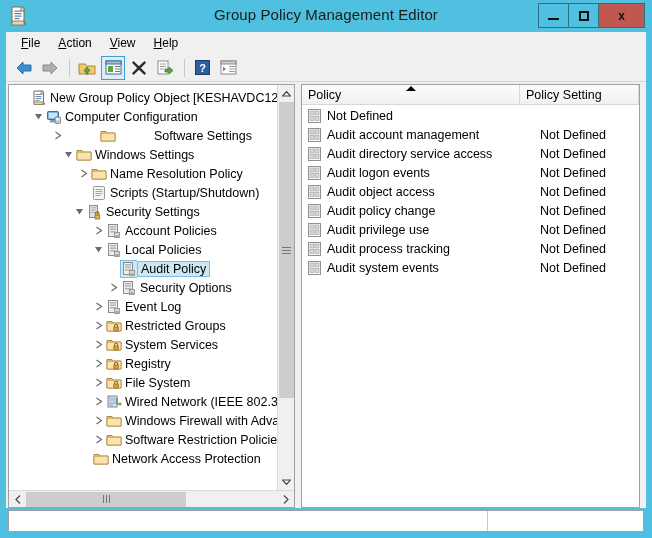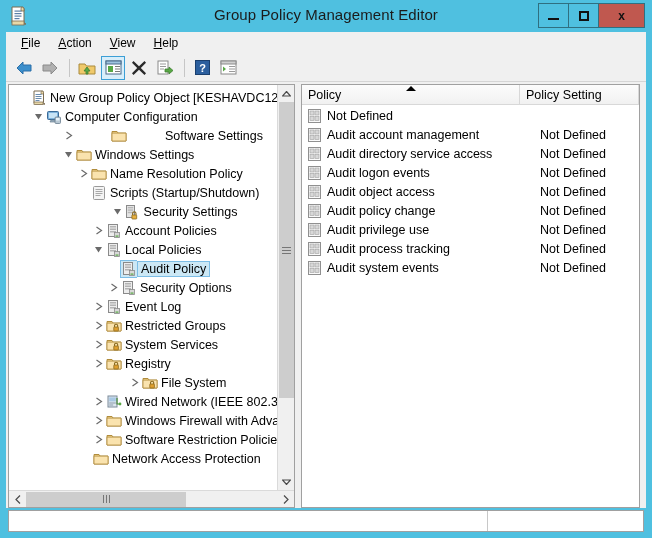--- a/index.html
+++ b/index.html
@@ -380,21 +380,21 @@
                 <svg width="16" height="16" viewBox="0 0 16 16">
                   <rect x="1.5" y="2.5" width="11" height="8" rx="1" fill="#6FA8D8" stroke="#3A6A96"></rect>
                   <rect x="2.8" y="3.8" width="8.4" height="5.4" fill="#C8E4F6"></rect>
                   <path d="M5 11 h5 l1 2 H4 z" fill="#9AB0C0" stroke="#6A7F8F" stroke-width=".7"></path>
                   <rect x="9" y="8" width="5.5" height="6.5" rx="1" fill="#B8C8D4" stroke="#6A7F8F" stroke-width=".8"></rect>
                   <rect x="10" y="9" width="3.5" height="2.5" fill="#E8F2F8"></rect>
                 </svg>
               </span>
               <span class="tlabel">Computer Configuration</span>
             </div>
-            <div class="tnode" style="padding-left: 53px; gap: 35px;">
+            <div class="tnode" style="padding-left: 42px; gap: 35px;">
               <span class="exp">
                 <svg width="9" height="9" viewBox="0 0 9 9">
                   <path d="M2.5 1 L7.5 4.5 L2.5 8" fill="none" stroke="#6A6A6A" stroke-width="1.2"></path>
                 </svg>
               </span>
               <span class="ticon">
                 <svg width="16" height="16" viewBox="0 0 16 16">
                   <path d="M1 3.5 h5 l1.2 1.6 H15 V13 H1 z" fill="#F2D28C" stroke="#B08C3C" stroke-width="1"></path>
                   <path d="M1 5.1 H15 V13 H1 z" fill="#FAE3AE" stroke="#B08C3C" stroke-width=".8"></path>
                 </svg>
@@ -434,21 +434,21 @@
               <span class="ticon">
                 <svg width="16" height="16" viewBox="0 0 16 16">
                   <rect x="2.5" y="1.5" width="11" height="13" rx="1" fill="#F4F4F4" stroke="#9A9A9A"></rect>
                   <g stroke="#A8A8A8" stroke-width="1">
                     <path d="M4.5 4.5 h7 M4.5 6.5 h7 M4.5 8.5 h7 M4.5 10.5 h5"></path>
                   </g>
                 </svg>
               </span>
               <span class="tlabel">Scripts (Startup/Shutdown)</span>
             </div>
-            <div class="tnode" style="padding-left: 64px; justify-content: center;">
+            <div class="tnode" style="padding-left: 64px;">
               <span class="exp">
                 <svg width="9" height="9" viewBox="0 0 9 9">
                   <path d="M1 2 L8 2 L4.5 7.5 z" fill="#6A6A6A"></path>
                 </svg>
               </span>
               <span class="ticon">
                 <svg width="16" height="16" viewBox="0 0 16 16">
                   <rect x="2.5" y="1.5" width="8" height="12" fill="#E4E4E4" stroke="#8A8A8A"></rect>
                   <g fill="#B8B8B8">
                     <rect x="3.8" y="3" width="5.4" height="1.4"></rect>
@@ -598,21 +598,21 @@
               <span class="ticon">
                 <svg width="16" height="16" viewBox="0 0 16 16">
                   <path d="M1 3.5 h5 l1.2 1.6 H15 V13 H1 z" fill="#F2D28C" stroke="#B08C3C" stroke-width="1"></path>
                   <path d="M1 5.1 H15 V13 H1 z" fill="#FAE3AE" stroke="#B08C3C" stroke-width=".8"></path>
                   <path d="M8.5 9 v-1.2 a1.6 1.6 0 0 1 3.2 0 V9" fill="none" stroke="#8A6A20" stroke-width="1.1"></path>
                   <rect x="7.8" y="9" width="4.6" height="4" rx=".6" fill="#E0A030" stroke="#8A6A20" stroke-width=".8"></rect>
                 </svg>
               </span>
               <span class="tlabel">Registry</span>
             </div>
-            <div class="tnode" style="padding-left: 119px;">
+            <div class="tnode" style="padding-left: 83px;">
               <span class="exp">
                 <svg width="9" height="9" viewBox="0 0 9 9">
                   <path d="M2.5 1 L7.5 4.5 L2.5 8" fill="none" stroke="#6A6A6A" stroke-width="1.2"></path>
                 </svg>
               </span>
               <span class="ticon">
                 <svg width="16" height="16" viewBox="0 0 16 16">
                   <path d="M1 3.5 h5 l1.2 1.6 H15 V13 H1 z" fill="#F2D28C" stroke="#B08C3C" stroke-width="1"></path>
                   <path d="M1 5.1 H15 V13 H1 z" fill="#FAE3AE" stroke="#B08C3C" stroke-width=".8"></path>
                   <path d="M8.5 9 v-1.2 a1.6 1.6 0 0 1 3.2 0 V9" fill="none" stroke="#8A6A20" stroke-width="1.1"></path>

